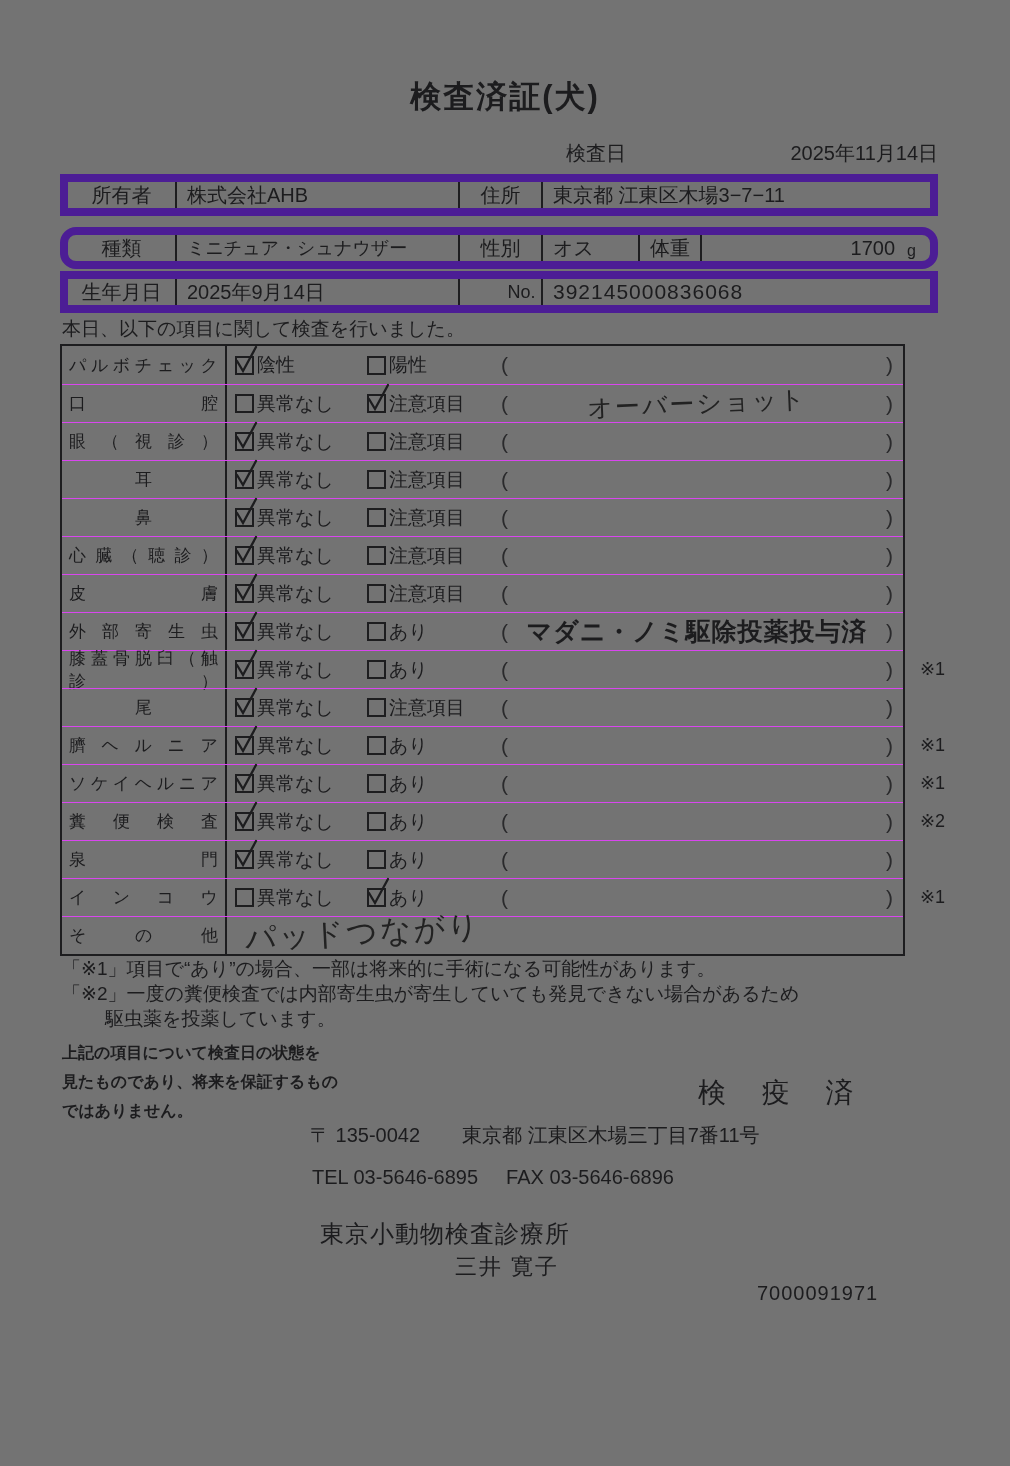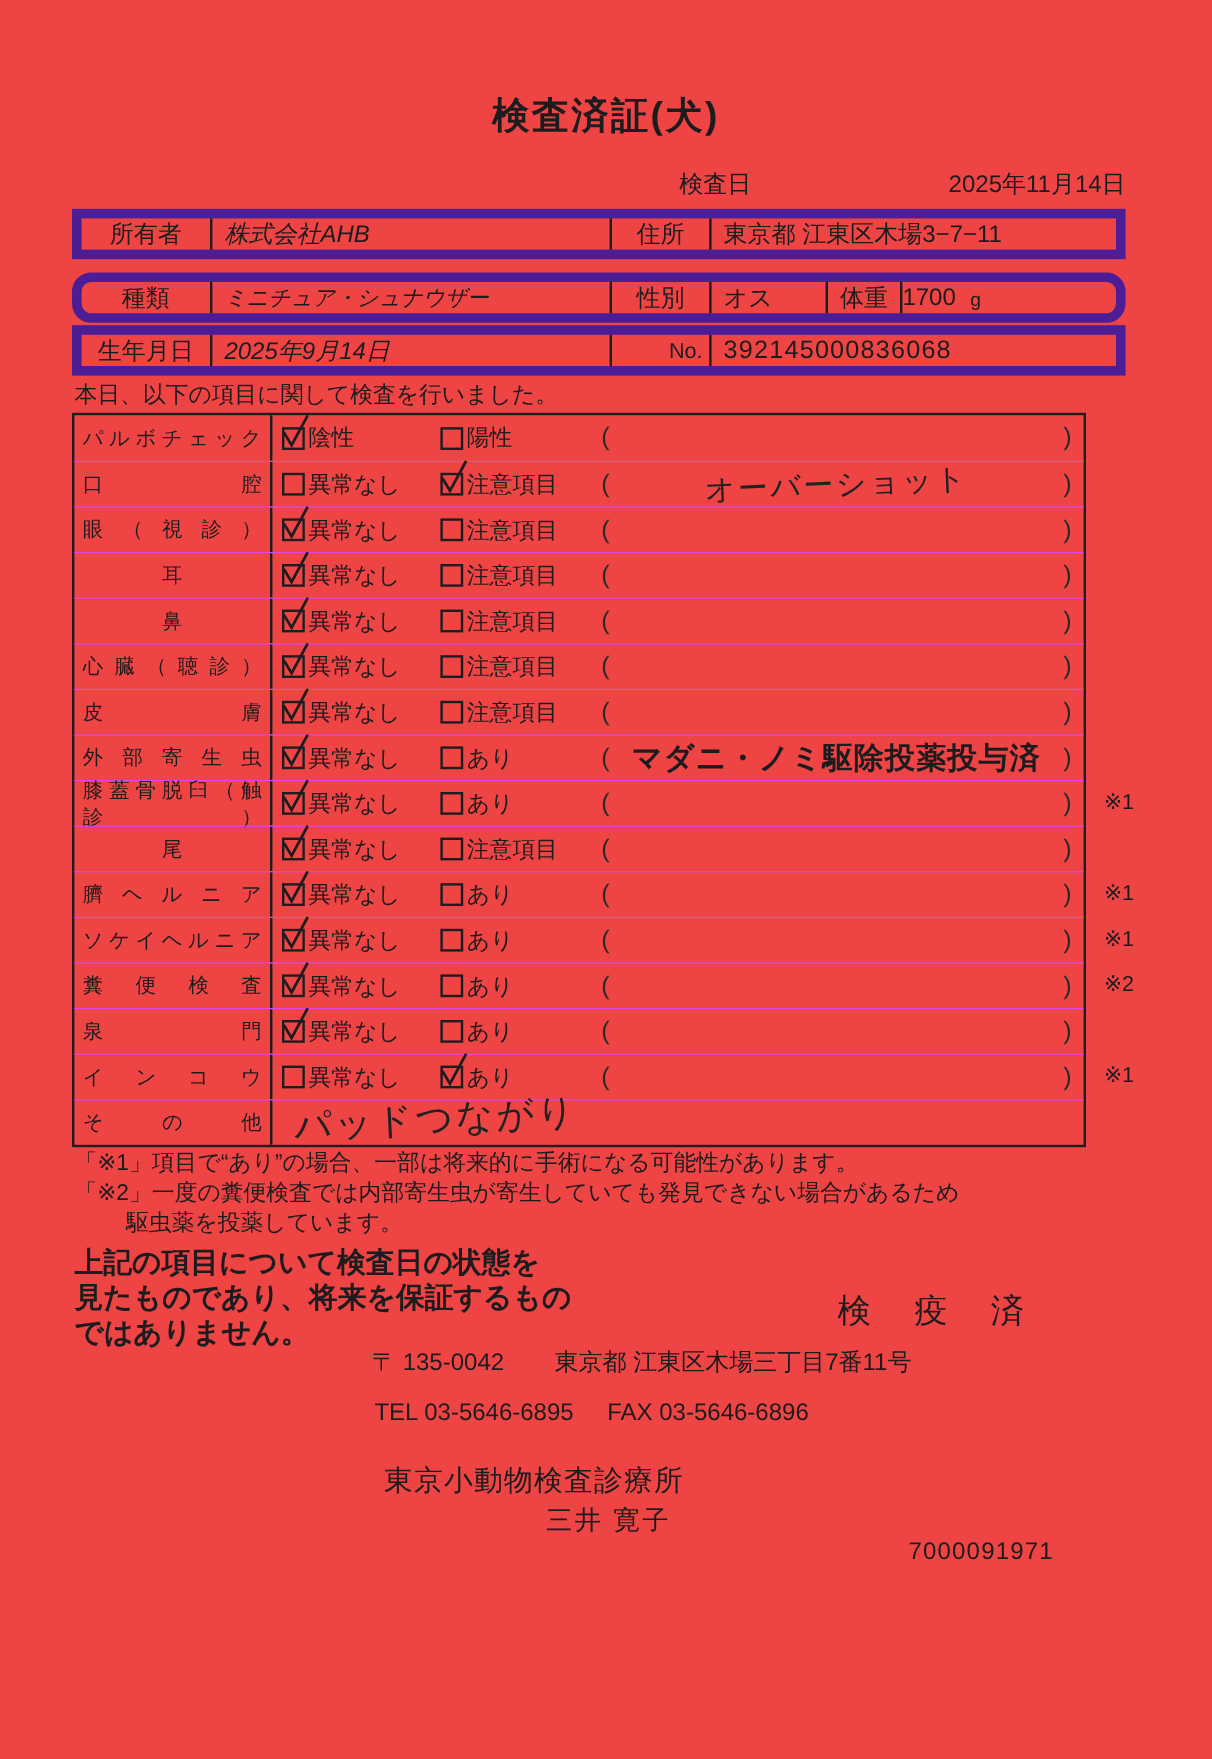--- a/index.html
+++ b/index.html
@@ -1,19 +1,19 @@
 <!DOCTYPE html>
 <html lang="ja"><head>
 <meta charset="utf-8">
 <style>
   html,body{margin:0;padding:0;background:#e8e8e8;}
   .page{
     position:relative;
     width:1010px;height:1466px;
-    background:#ef4444;
+    background:#737373;
     margin:0 auto;
     font-family:"Liberation Sans","DejaVu Sans",sans-serif;
     color:#1c1c1e;
     overflow:hidden;
   }
   
   .doc-title{
     position:absolute;top:76px;left:0;right:0;
     text-align:center;font-size:31px;font-weight:600;letter-spacing:2px;
   }
@@ -30,26 +30,26 @@
   }
   .info-box .cell{
     display:flex;align-items:center;box-sizing:border-box;
     border-left:2px solid #1d1d1f;
     white-space:nowrap;overflow:visible;
   }
   .info-box .cell:first-child{border-left:none;}
   .cell.head{justify-content:center;font-weight:500;}
   .cell.val{padding-left:10px;}
   .w-label{width:107px;flex:0 0 auto;}
-  .w-value{width:333px;flex:0 0 auto;font-style:italic;}
+  .w-value{width:283px;flex:0 0 auto;}
   .w-small{width:83px;flex:0 0 auto;}
   .w-sex{width:97px;flex:0 0 auto;}
   .w-wlabel{width:62px;flex:0 0 auto;}
   .flex-rest{flex:1;}
-  .weight-cell{justify-content:flex-start;padding-right:14px;gap:12px;}
+  .weight-cell{justify-content:flex-end;padding-right:14px;gap:12px;}
   .weight-unit{font-size:16px;position:relative;top:3px;}
   .breed-text{font-size:18px;}
   .no-label{font-size:18px;padding-left:42px;}
   .no-value{letter-spacing:1px;font-size:21px;}
   
   .intro{position:absolute;left:62px;top:316px;font-size:19px;font-weight:500;}
   
   .checklist{
     position:absolute;left:60px;top:344px;width:845px;
     border:2px solid #1d1d1f;box-sizing:border-box;
@@ -104,21 +104,21 @@
   .remark{
     position:absolute;right:-42px;top:7px;font-size:18px;white-space:nowrap;
   }
   
   .footnote{position:absolute;left:62px;font-size:19px;white-space:nowrap;}
   .fn1{top:956px;}
   .fn2{top:981px;}
   .fn3{top:1006px;left:105px;}
   .disclaimer{
     position:absolute;left:62px;top:1038px;
-    font-size:24px;font-weight:600;line-height:29px;white-space:nowrap;
+    font-size:16px;font-weight:600;line-height:29px;white-space:nowrap;
   }
   .stamp{
     position:absolute;left:698px;top:1074px;
     font-size:28px;font-weight:500;letter-spacing:14px;white-space:nowrap;
   }
   .addr-line{
     position:absolute;left:310px;top:1122px;
     display:flex;gap:42px;font-size:20px;font-weight:500;white-space:nowrap;
   }
   .tel-line{

